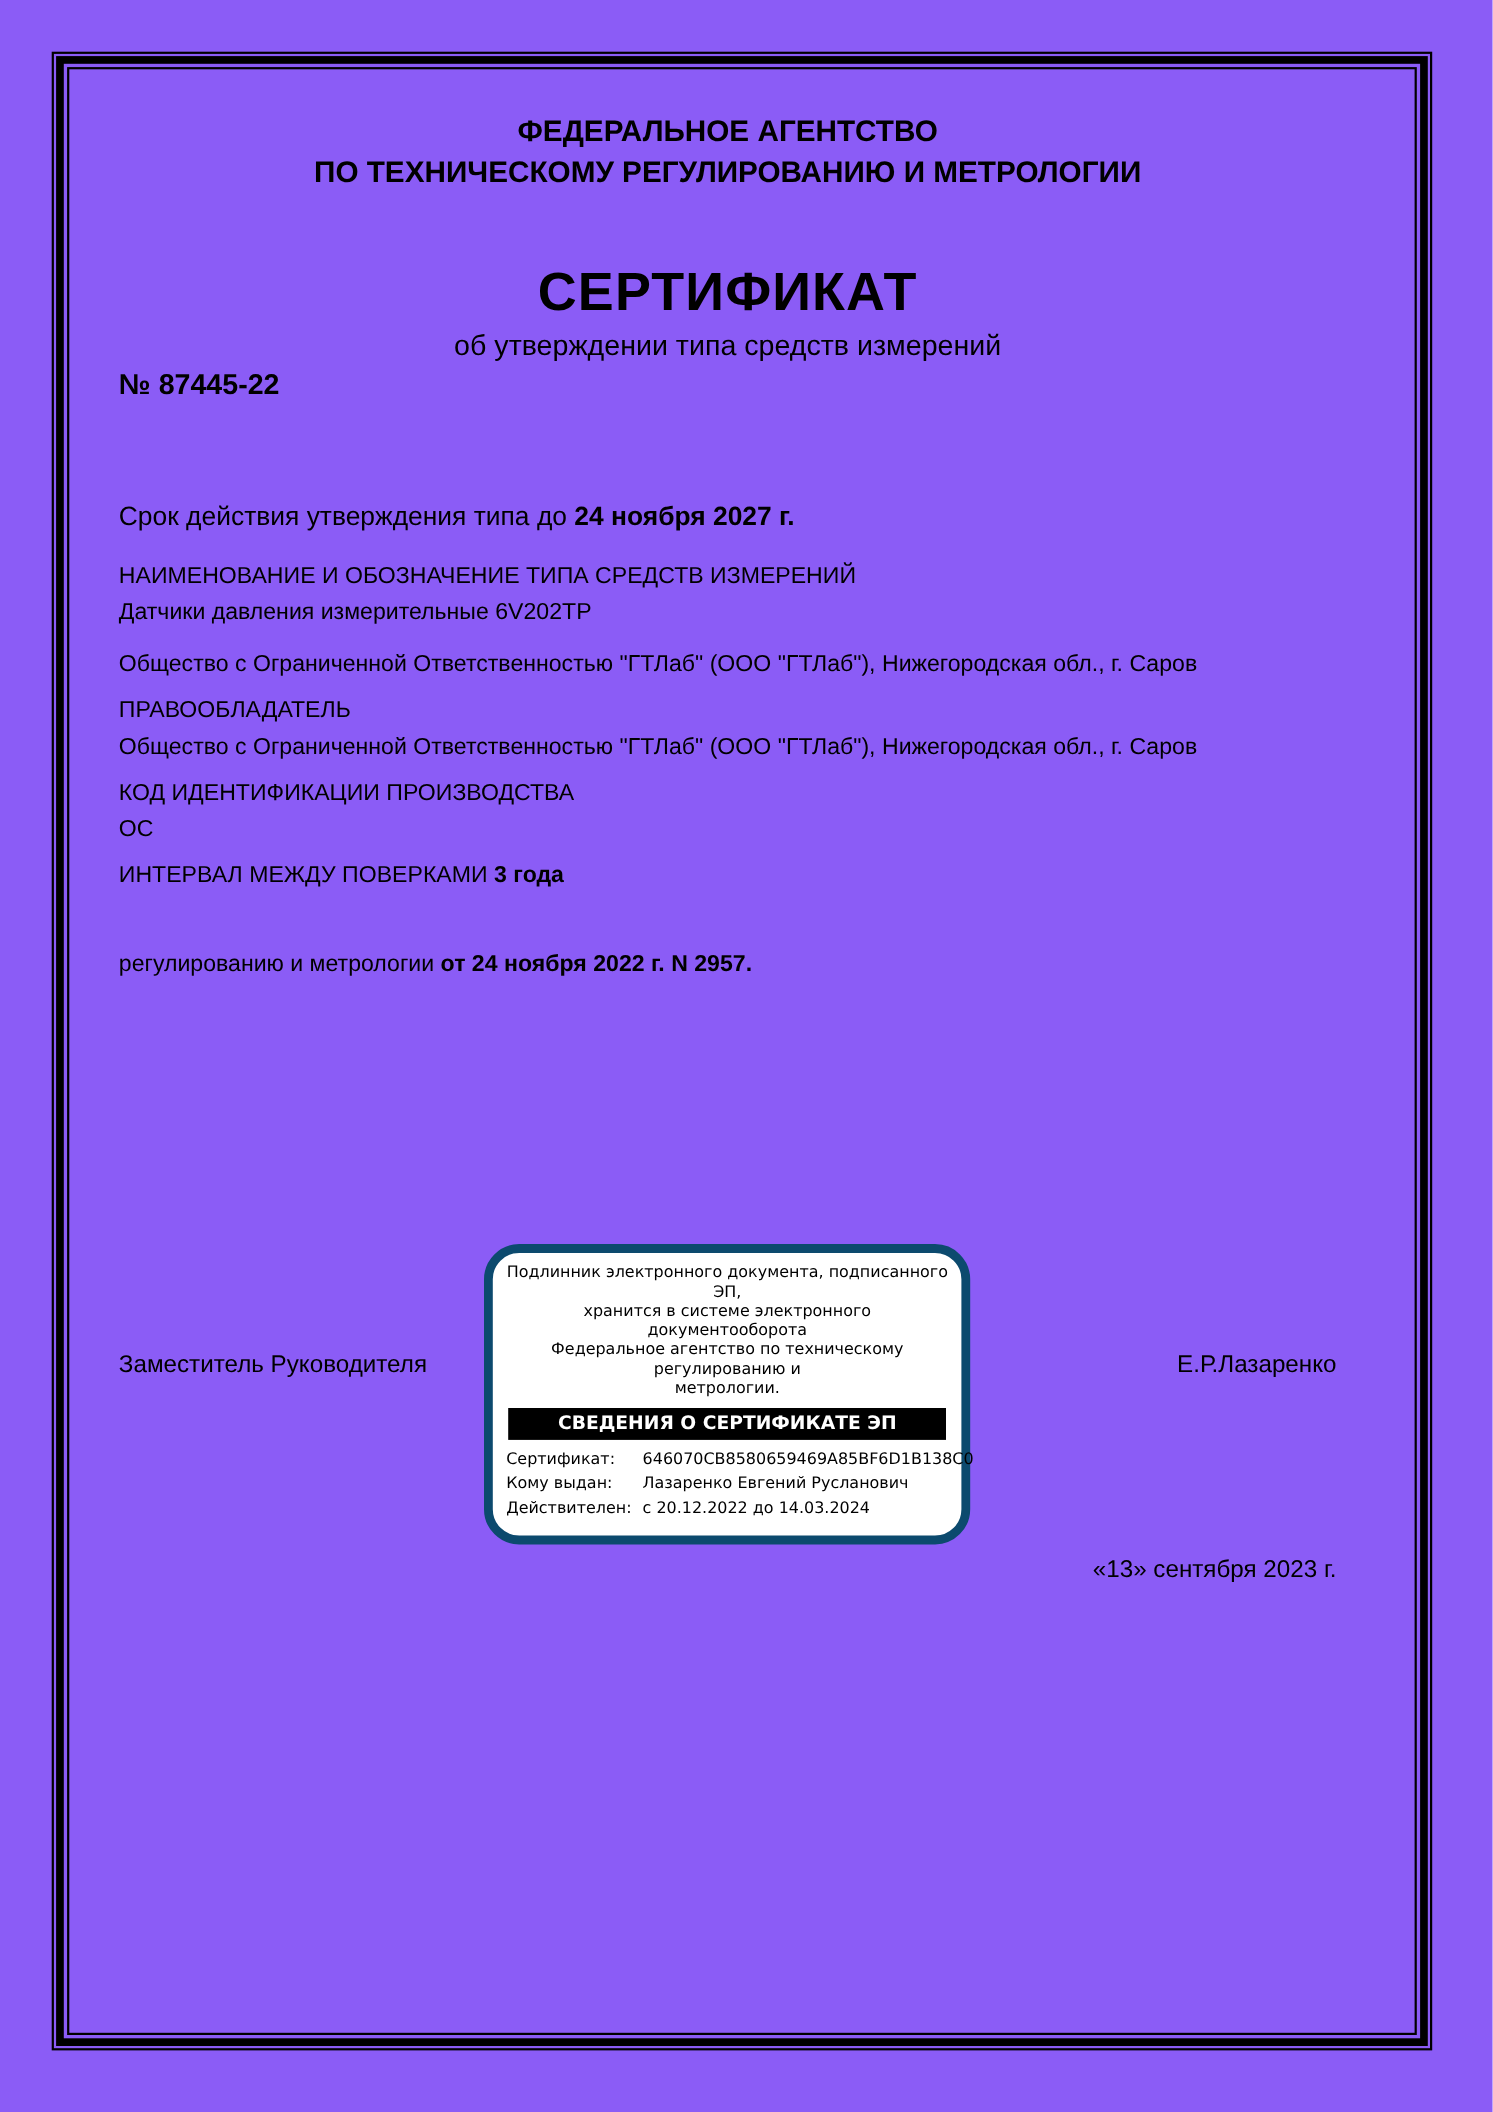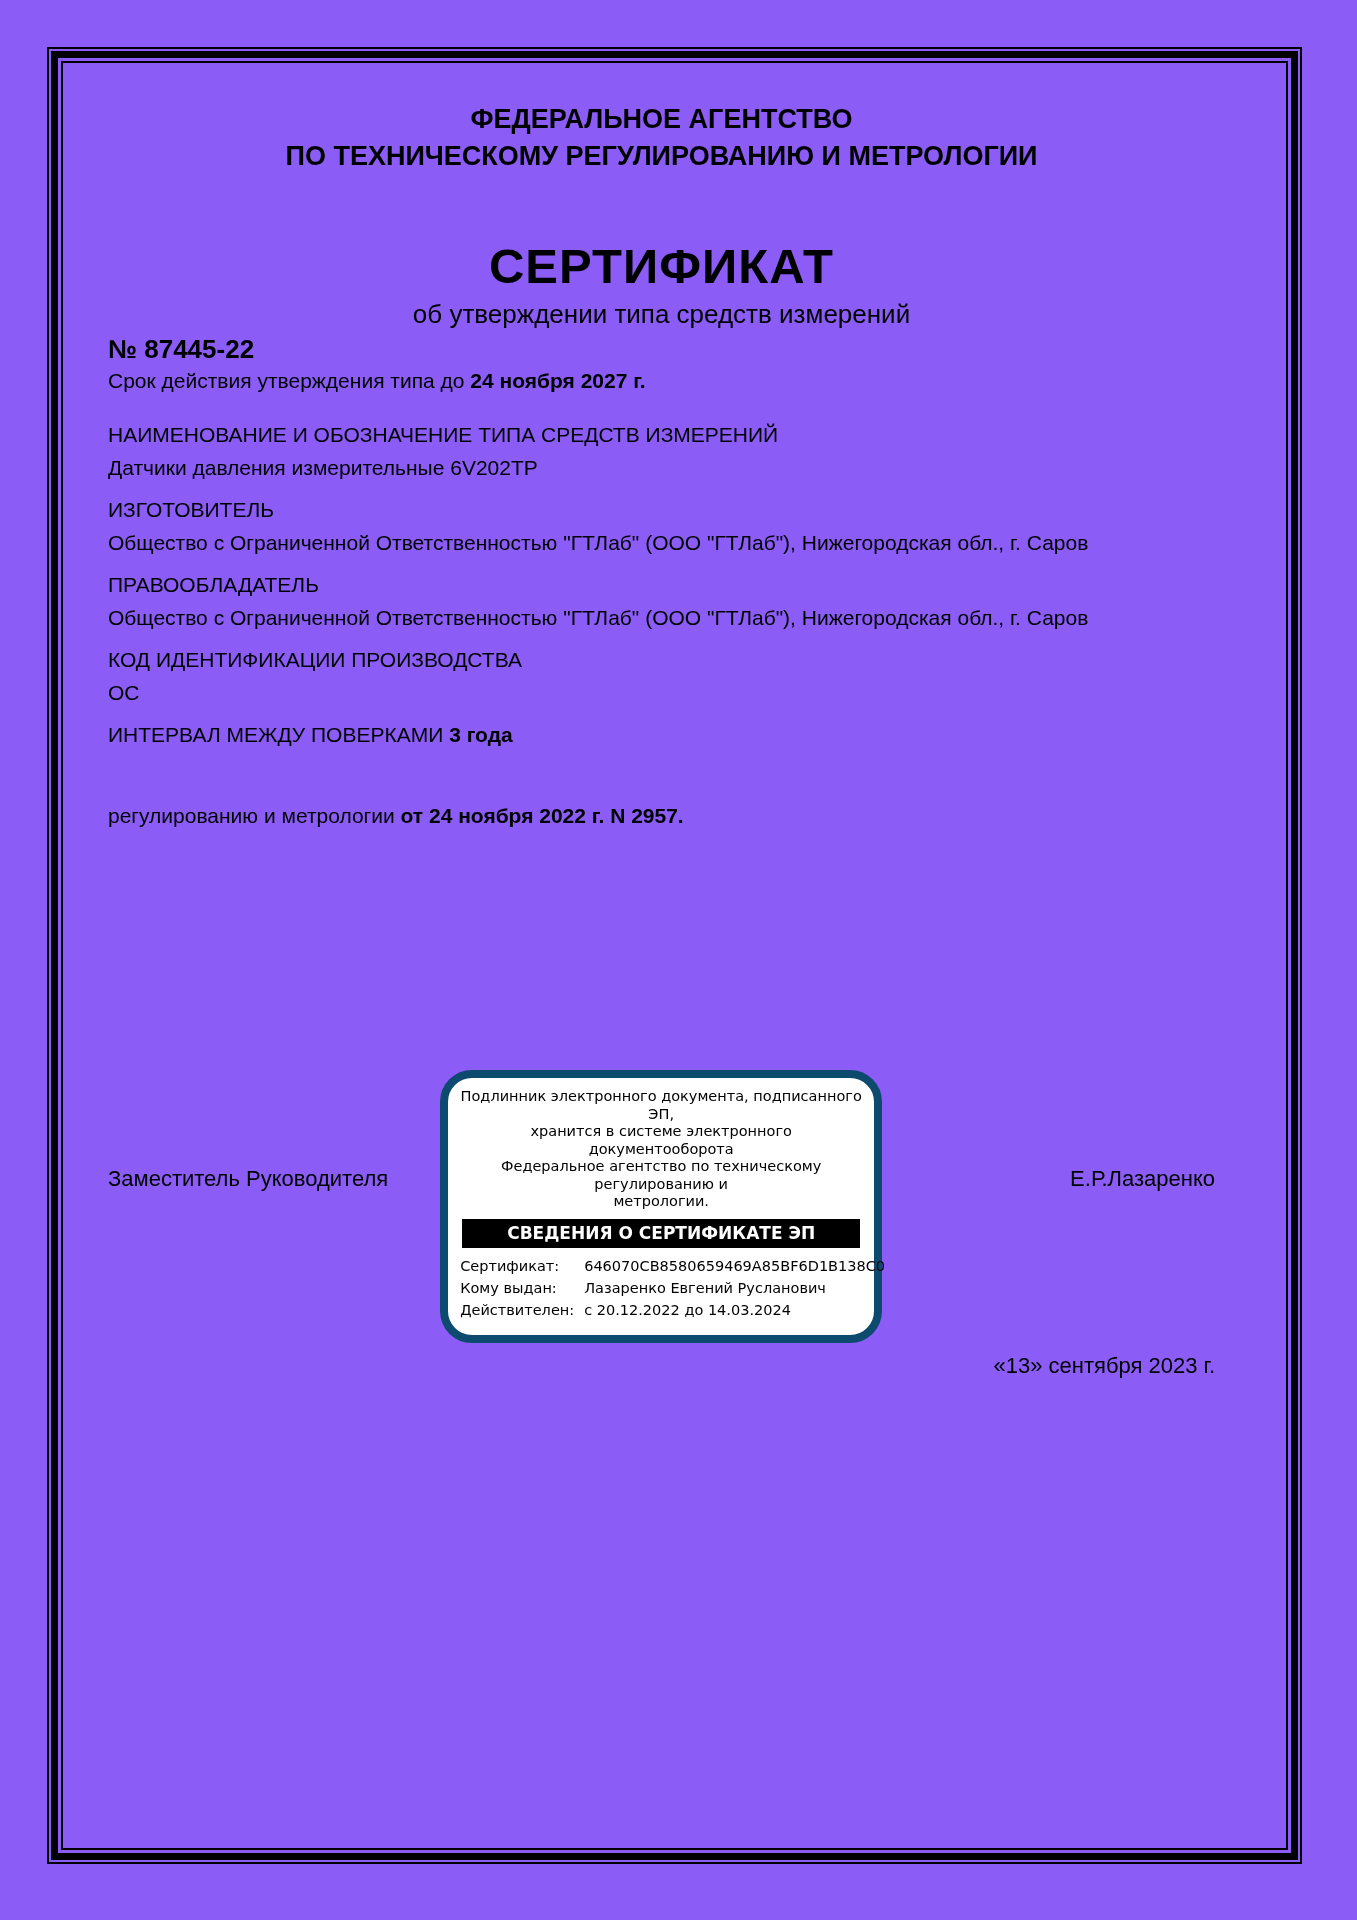--- a/index.html
+++ b/index.html
@@ -51,21 +51,21 @@
     font-size: 26px;
     line-height: 35px;
   }
   .doc-number {
     text-align: left;
     font-size: 26px;
     font-weight: bold;
     line-height: 35px;
   }
 
-  .validity { font-size: 21px; line-height: 28px; }
+  .validity { margin-top: 89px; font-size: 24px; line-height: 28px; }
   .b { font-weight: bold; }
 
   .section { margin-top: 10px; }
   .section.first { margin-top: 26px; }
   .sec-heading { font-size: 21px; line-height: 28px; }
   .sec-value { font-size: 21px; font-weight: normal; line-height: 37px; }
   .inline-line { font-size: 21px; line-height: 28px; }
 
   .approval { margin-top: 48px; font-size: 21px; line-height: 37px; }
   .approval .l1 { text-align: justify; text-align-last: justify; }
@@ -126,21 +126,20 @@
           <div class="validity">
             <span>Срок действия утверждения типа до </span><span class="b">24 ноября 2027 г.</span>
           </div>
 
           <div class="section first">
             <div class="sec-heading">НАИМЕНОВАНИЕ И ОБОЗНАЧЕНИЕ ТИПА СРЕДСТВ ИЗМЕРЕНИЙ</div>
             <div class="sec-value">Датчики давления измерительные 6V202TP</div>
           </div>
 
           <div class="section">
-            <div class="sec-heading">ИЗГОТОВИТЕЛЬ</div>
             <div class="sec-value">Общество с Ограниченной Ответственностью "ГТЛаб" (ООО "ГТЛаб"), Нижегородская обл., г. Саров</div>
           </div>
 
           <div class="section">
             <div class="sec-heading">ПРАВООБЛАДАТЕЛЬ</div>
             <div class="sec-value">Общество с Ограниченной Ответственностью "ГТЛаб" (ООО "ГТЛаб"), Нижегородская обл., г. Саров</div>
           </div>
 
           <div class="section">
             <div class="sec-heading">КОД ИДЕНТИФИКАЦИИ ПРОИЗВОДСТВА</div>

